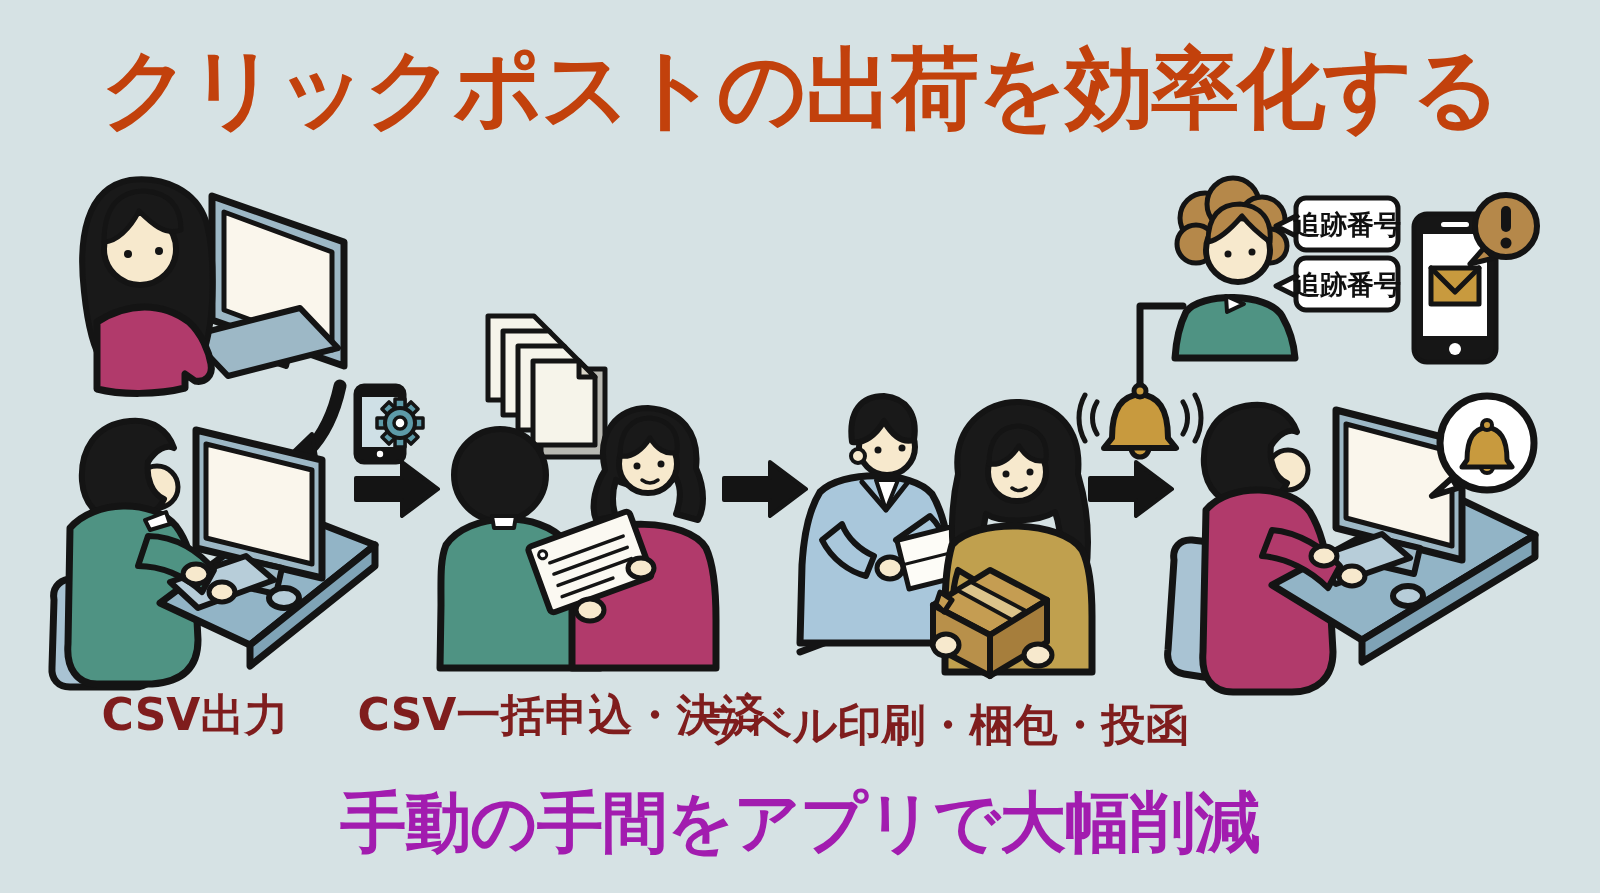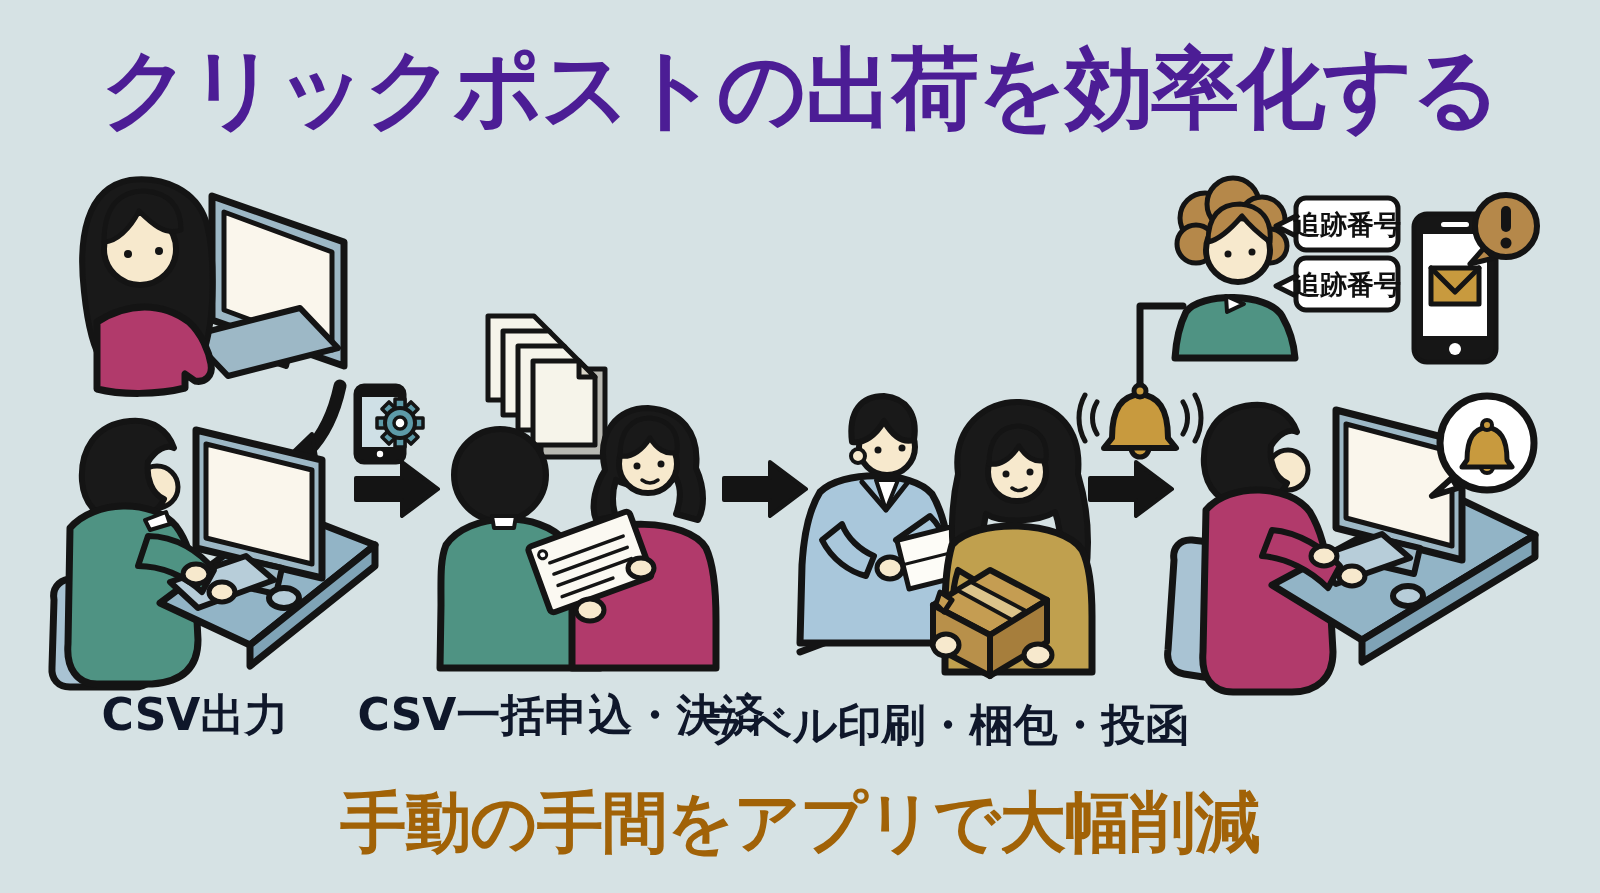--- a/index.html
+++ b/index.html
@@ -4,31 +4,31 @@
 <style>
   * { margin:0; padding:0; box-sizing:border-box; }
   body { background:#aebfc4; font-family:"DejaVu Sans", sans-serif; }
   .canvas {
     position:relative; width:1600px; height:893px;
     background:#d6e2e4; overflow:hidden;
     font-family:"DejaVu Sans", sans-serif;
   }
   .title {
     position:absolute; top:30px; left:0; width:1600px;
-    text-align:center; font-size:88px; font-weight:900; color:#4c1d95;
+    text-align:center; font-size:88px; font-weight:900; color:#c2410c;
     letter-spacing:-2px; white-space:nowrap;
   }
   .subtitle {
     position:absolute; top:778px; left:0; width:1600px;
-    text-align:center; font-size:66px; font-weight:900; color:#a16207;
+    text-align:center; font-size:66px; font-weight:900; color:#a21caf;
     letter-spacing:-1px; white-space:nowrap;
   }
   .step-label {
     position:absolute; top:686px; transform:translateX(-50%);
-    font-size:44px; font-weight:900; color:#0f172a; white-space:nowrap;
+    font-size:44px; font-weight:900; color:#7f1d1d; white-space:nowrap;
   }
   .step-label.s1 { left:195px; }
   .step-label.s2 { left:546px;margin-left:15px; }
   .step-label.s3 { left:946px;margin-top:10px; }
   .step-label.s4 { left:1341px; }
   svg.art { position:absolute; top:0; left:0; }
   svg .bubble-text {
     font-family:"DejaVu Sans", sans-serif; font-weight:bold;
     font-size:27px; fill:#101010; text-anchor:middle;
   }

